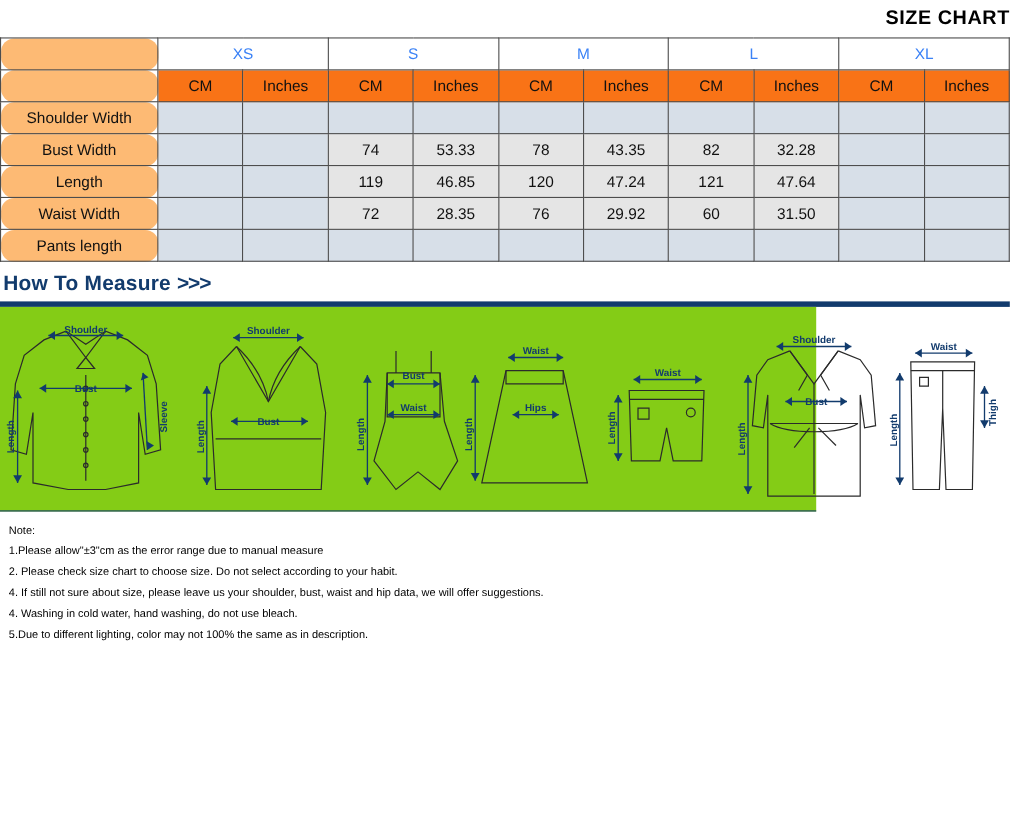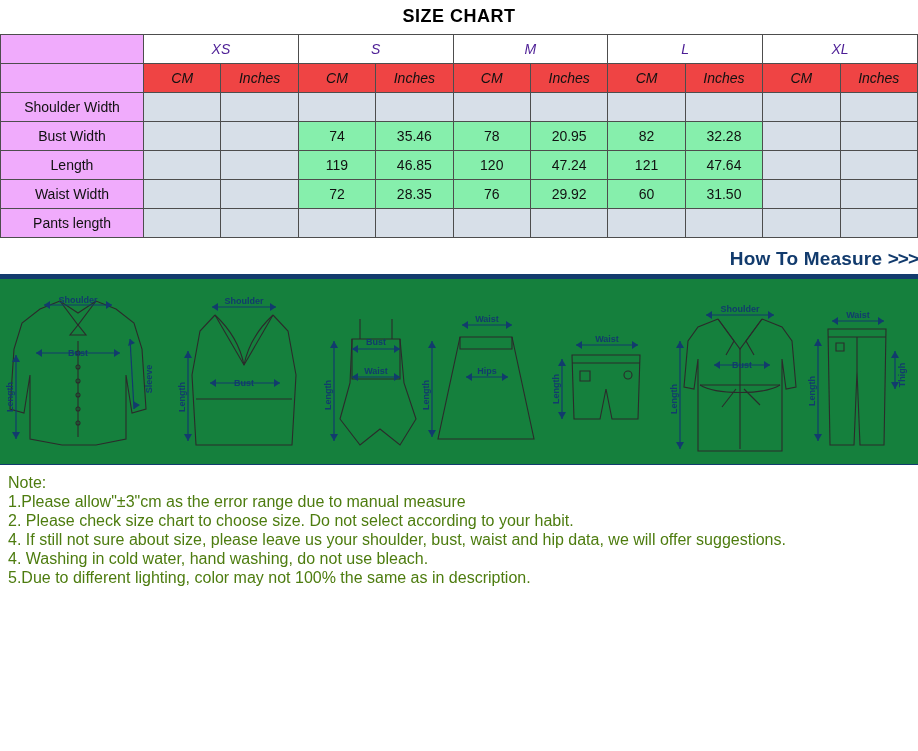--- a/index.html
+++ b/index.html
@@ -13,21 +13,21 @@
     font-family: "Liberation Sans", sans-serif;
     color: #111111;
     overflow: hidden;
   }
   .page {
     position: relative;
     width: 918px;
     height: 751px;
   }
   .title {
-    text-align: center;
+    text-align: right;
     font-size: 18px;
     font-weight: bold;
     letter-spacing: 0.5px;
     padding: 6px 0 7px 0;
     color: #000;
   }
   table.size-chart {
     border-collapse: collapse;
     width: 918px;
     table-layout: fixed;
@@ -35,80 +35,78 @@
   table.size-chart td, table.size-chart th {
     border: 1px solid #4d4d4d;
     height: 28px;
     text-align: center;
     font-size: 14px;
     font-weight: normal;
     padding: 0;
   }
   td.rowlabel {
     width: 142px;
-    background: #f0abfc;
+    background: #fdba74;
     font-size: 14px;
     text-align: center;
+    border-radius: 12px;
   }
   td.sizehdr {
     font-size: 19px;
     font-weight: bold;
-    color: #4c1d95;
+    color: #3b82f6;
     height: 34px;
-    font-style: italic;
   }
   td.unit {
     font-size: 13px;
-    background: #ef4444;
-    font-style: italic;
+    background: #f97316;
   }
   td.shade {
     background: #d7dfe8;
   }
   td.val {
-    background: #86efac;
+    background: #e5e5e5;
     font-size: 14px;
   }
   .corner {
     background: #ffffff;
   }
   
   .howto {
     margin-top: 10px;
-    padding-left: 19px;
+    padding-left: 3px;
     font-size: 19px;
     font-weight: bold;
     color: #123b6d;
     letter-spacing: 0.2px;
-    text-align: right;
   }
   .howto .arrows {
     color: #123b6d;
     letter-spacing: -1px;
   }
   .rule {
     height: 5px;
     background: #123b6d;
     margin-top: 4px;
   }
   .figures {
     position: relative;
-    width: 918px;
+    width: 742px;
     height: 185px;
-    background: #15803d;
+    background: #84cc16;
     border-bottom: 1px solid #123b6d;
   }
   .figures svg {
     display: block;
   }
   .note {
     padding: 8px 0 0 8px;
-    font-size: 16px;
+    font-size: 10px;
     line-height: 19px;
-    color: #4d7c0f;
+    color: #000000;
   }
   .note div {
     white-space: nowrap;
   }
 </style>
 </head>
 <body>
 
 <div class="page">
 
@@ -150,23 +148,23 @@
         <td class="shade"></td>
         <td class="shade"></td>
         <td class="shade"></td>
       </tr>
 
       <tr>
         <td class="rowlabel">Bust Width</td>
         <td class="shade"></td>
         <td class="shade"></td>
         <td class="val">74</td>
-        <td class="val">35.46</td>
+        <td class="val">53.33</td>
         <td class="val">78</td>
-        <td class="val">20.95</td>
+        <td class="val">43.35</td>
         <td class="val">82</td>
         <td class="val">32.28</td>
         <td class="shade"></td>
         <td class="shade"></td>
       </tr>
 
 
       <tr>
         <td class="rowlabel">Length</td>
         <td class="shade"></td>

